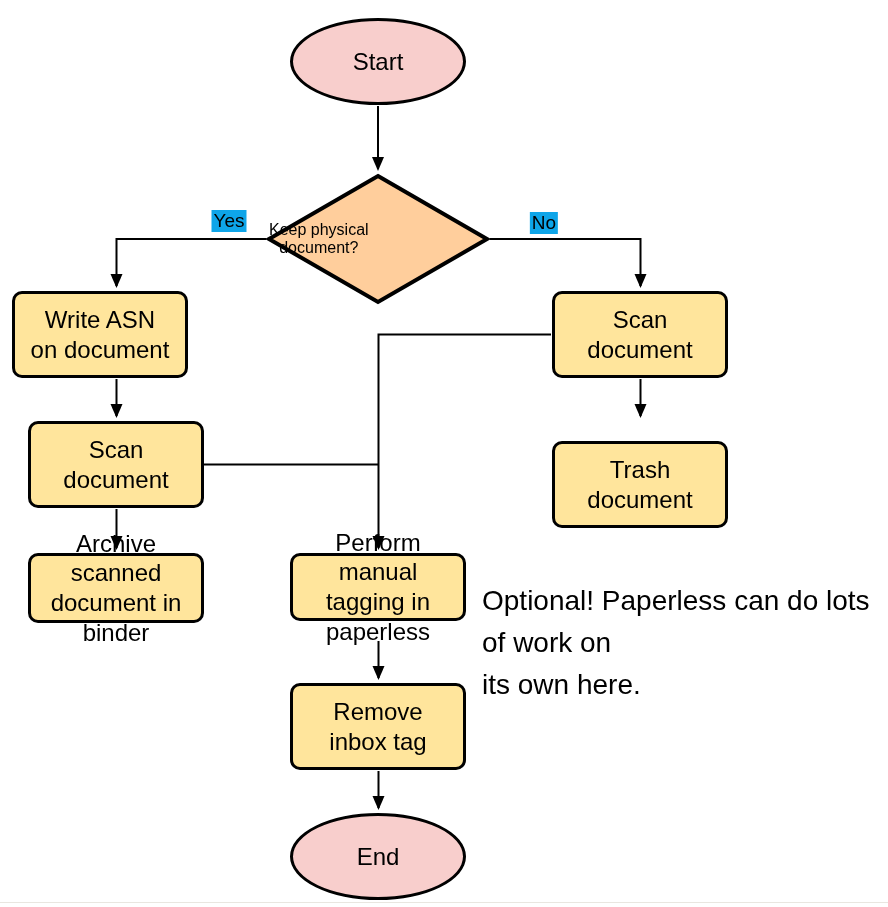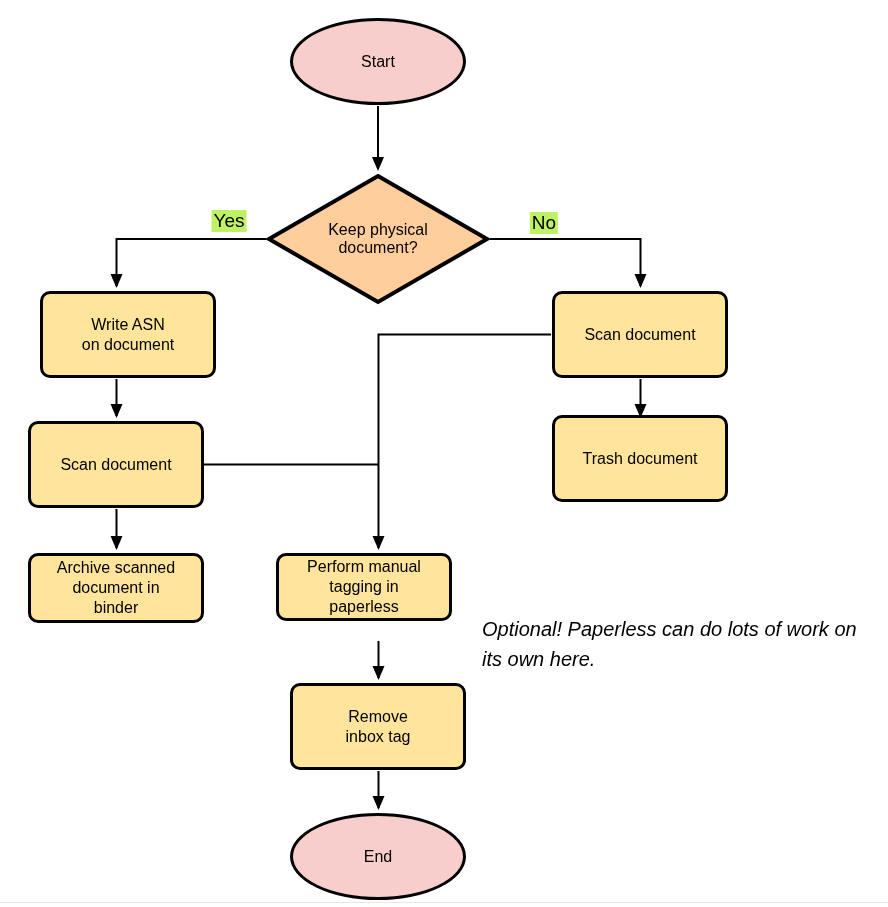--- a/index.html
+++ b/index.html
@@ -21,66 +21,65 @@
     width: 888px; height: 907px;
   }
   .node {
     position: absolute;
     display: flex;
     align-items: center;
     justify-content: center;
     text-align: center;
     box-sizing: border-box;
     color: #000;
-    font-size: 16px;
+    font-size: 24px;
     line-height: 1.24;
   }
   .process {
     background: var(--process-fill, #FFE59C);
     border: 3px solid var(--stroke, #000);
     border-radius: 10px;
   }
   .terminal {
     background: var(--terminal-fill, #F8CECC);
     border: 3px solid var(--stroke, #000);
     border-radius: 50%;
   }
   .decision-wrap {
     position: absolute;
     display: flex;
     align-items: center;
-    justify-content: center;
+    justify-content: flex-start;
     text-align: center;
   }
   .decision-wrap svg {
     position: absolute;
     left: 0; top: 0;
   }
   .label {
     white-space: pre-line;
     position: relative;
     z-index: 2;
     padding: 0 4px;
   }
   .edge-label {
     position: absolute;
     transform: translate(-50%, -50%);
     font-size: 19px;
     color: #000;
-    background: #bef264;
+    background: #0ea5e9;
     padding: 0 2px;
     white-space: nowrap;
   }
   .annotation {
     position: absolute;
     left: 482px;
-    top: 614px;
+    top: 580px;
     width: 406px;
-    font-size: 20px;
-    font-style: italic;
+    font-size: 28px;
     line-height: 1.5;
     color: #000;
     white-space: pre-line;
   }
   .page-bottom-line {
     position: absolute;
     left: 0;
     top: 902px;
     width: 888px;
     height: 1px;
@@ -120,41 +119,41 @@
     <svg width="226" height="132" viewBox="0 0 226 132" xmlns="http://www.w3.org/2000/svg">
       <polygon points="113,3 222,66 113,129 4,66" style="fill:var(--decision-fill,#FFCE9C)" stroke="#000" stroke-width="4"></polygon>
     </svg>
     <span class="label">Keep physical
 document?</span>
   </div>
 
   <div class="edge-label" style="left:229px;top:221px">Yes</div>
   <div class="edge-label" style="left:544px;top:223px">No</div>
 
-  <div class="node process" style="left:40px;top:291px;width:176px;height:87px">
+  <div class="node process" style="left:12px;top:291px;width:176px;height:87px">
     <span class="label">Write ASN
 on document</span>
   </div>
   <div class="node process" style="left:28px;top:421px;width:176px;height:87px">
     <span class="label">Scan document</span>
   </div>
   <div class="node process" style="left:28px;top:553px;width:176px;height:70px">
     <span class="label">Archive scanned
 document in
 binder</span>
   </div>
 
   <div class="node process" style="left:552px;top:291px;width:176px;height:87px">
     <span class="label">Scan document</span>
   </div>
-  <div class="node process" style="left:552px;top:415px;width:176px;height:87px">
+  <div class="node process" style="left:552px;top:441px;width:176px;height:87px">
     <span class="label">Trash document</span>
   </div>
 
-  <div class="node process" style="left:276px;top:553px;width:176px;height:68px">
+  <div class="node process" style="left:290px;top:553px;width:176px;height:68px">
     <span class="label">Perform manual
 tagging in
 paperless</span>
   </div>
   <div class="node terminal" style="left:290px;top:813px;width:176px;height:87px">
     <span class="label">End</span>
   </div>
 
   <div class="node process" style="left:290px;top:683px;width:176px;height:87px">
     <span class="label">Remove

